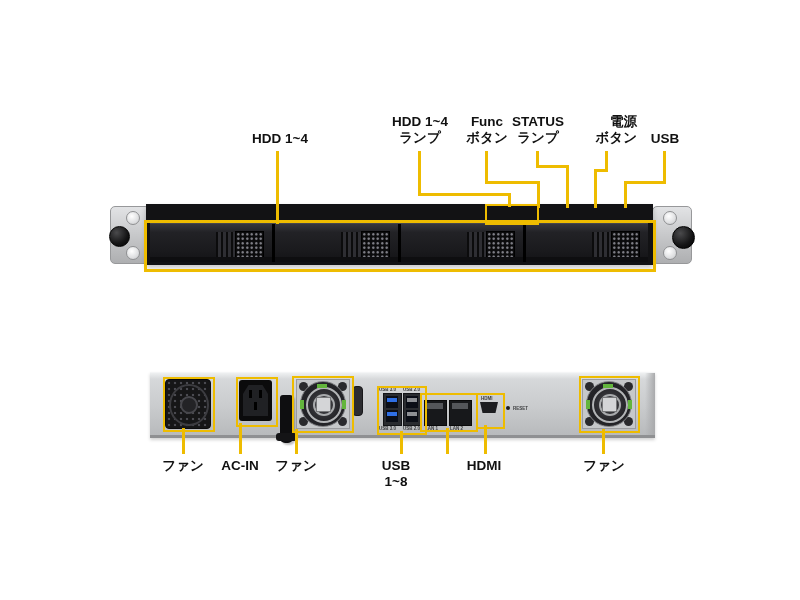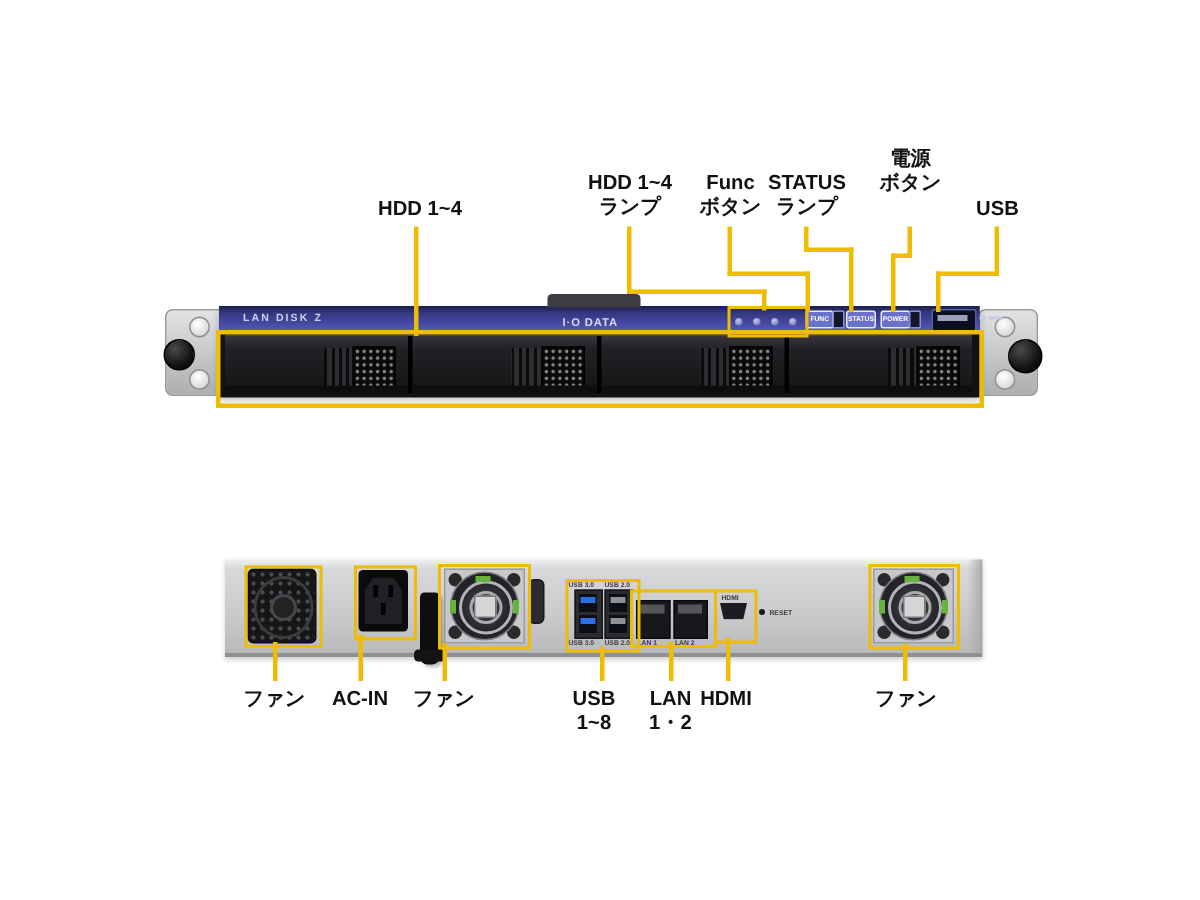--- a/index.html
+++ b/index.html
@@ -114,21 +114,21 @@
     <div>ランプ</div>
   </div>
   <div class="lbl" style="left:457px;top:114px;width:60px;">
     <div>Func</div>
     <div>ボタン</div>
   </div>
   <div class="lbl" style="left:508px;top:114px;width:60px;">
     <div>STATUS</div>
     <div>ランプ</div>
   </div>
-  <div class="lbl" style="left:577px;top:98px;width:60px;">
+  <div class="lbl" style="left:577px;top:114px;width:60px;text-align:right;">
     <div>電源</div>
     <div>ボタン</div>
   </div>
   <div class="lbl" style="left:635px;top:131px;width:60px;">
     <span>USB</span>
   </div>
 
   <div class="cl" style="left:276px;top:151px;width:3px;height:73px;"></div>
   <div class="cl" style="left:418px;top:151px;width:3px;height:44px;"></div>
   <div class="cl" style="left:418px;top:193px;width:93px;height:3px;"></div>
@@ -151,41 +151,20 @@
     <div class="hole" style="left:15px;top:39px;"></div>
   </div>
   <div class="screw" style="left:109px;top:226px;"></div>
   <div class="ear" style="left:652px;">
     <div class="hole" style="left:10px;top:4px;"></div>
     <div class="hole" style="left:10px;top:39px;"></div>
   </div>
   <div class="screw" style="left:672px;top:226px;width:21px;height:21px;"></div>
 
   <div class="chassisF">
-    <div class="strip">
-      <div class="notch"></div>
-      <div class="brand">LAN DISK Z</div>
-      <div class="logo">I·O DATA</div>
-
-      <div class="led" style="left:344px;"></div>
-      <div class="led" style="left:356px;"></div>
-      <div class="led" style="left:368px;"></div>
-      <div class="led" style="left:380px;"></div>
-
-      <div class="fbtn" style="left:391px;width:17px;">FUNC</div>
-      <div class="find" style="left:409px;"></div>
-      <div class="fbtn" style="left:418px;width:18px;">STATUS</div>
-      <div class="fbtn" style="left:441px;width:18px;">POWER</div>
-      <div class="find" style="left:460px;"></div>
-      <div class="fusb">
-          <i></i>
-        </div>
-      <div class="tinymark" style="left:507px;top:6px;width:4px;height:4px;border-radius:50%;"></div>
-      <div class="tinymark" style="left:513px;top:7px;width:9px;height:2px;"></div>
-    </div>
 
     <div class="bays">
       <div class="tray">
         <div class="slats"></div>
         <div class="grille"></div>
         <div class="traybtm"></div>
       </div>
       <div class="tray">
         <div class="slats"></div>
         <div class="grille"></div>
@@ -310,24 +289,20 @@
   <div class="lbl" style="left:210px;top:458px;width:60px;">
     <span>AC-IN</span>
   </div>
   <div class="lbl" style="left:266px;top:458px;width:60px;">
     <span>ファン</span>
   </div>
   <div class="lbl" style="left:366px;top:458px;width:60px;">
     <div>USB</div>
     <div>1~8</div>
   </div>
-  <div class="lbl" style="left:417px;top:458px;width:60px;">
-    <div>LAN</div>
-    <div>1・2</div>
-  </div>
   <div class="lbl" style="left:454px;top:458px;width:60px;">
     <span>HDMI</span>
   </div>
   <div class="lbl" style="left:574px;top:458px;width:60px;">
     <span>ファン</span>
   </div>
 
 </div>
 
 </body></html>

